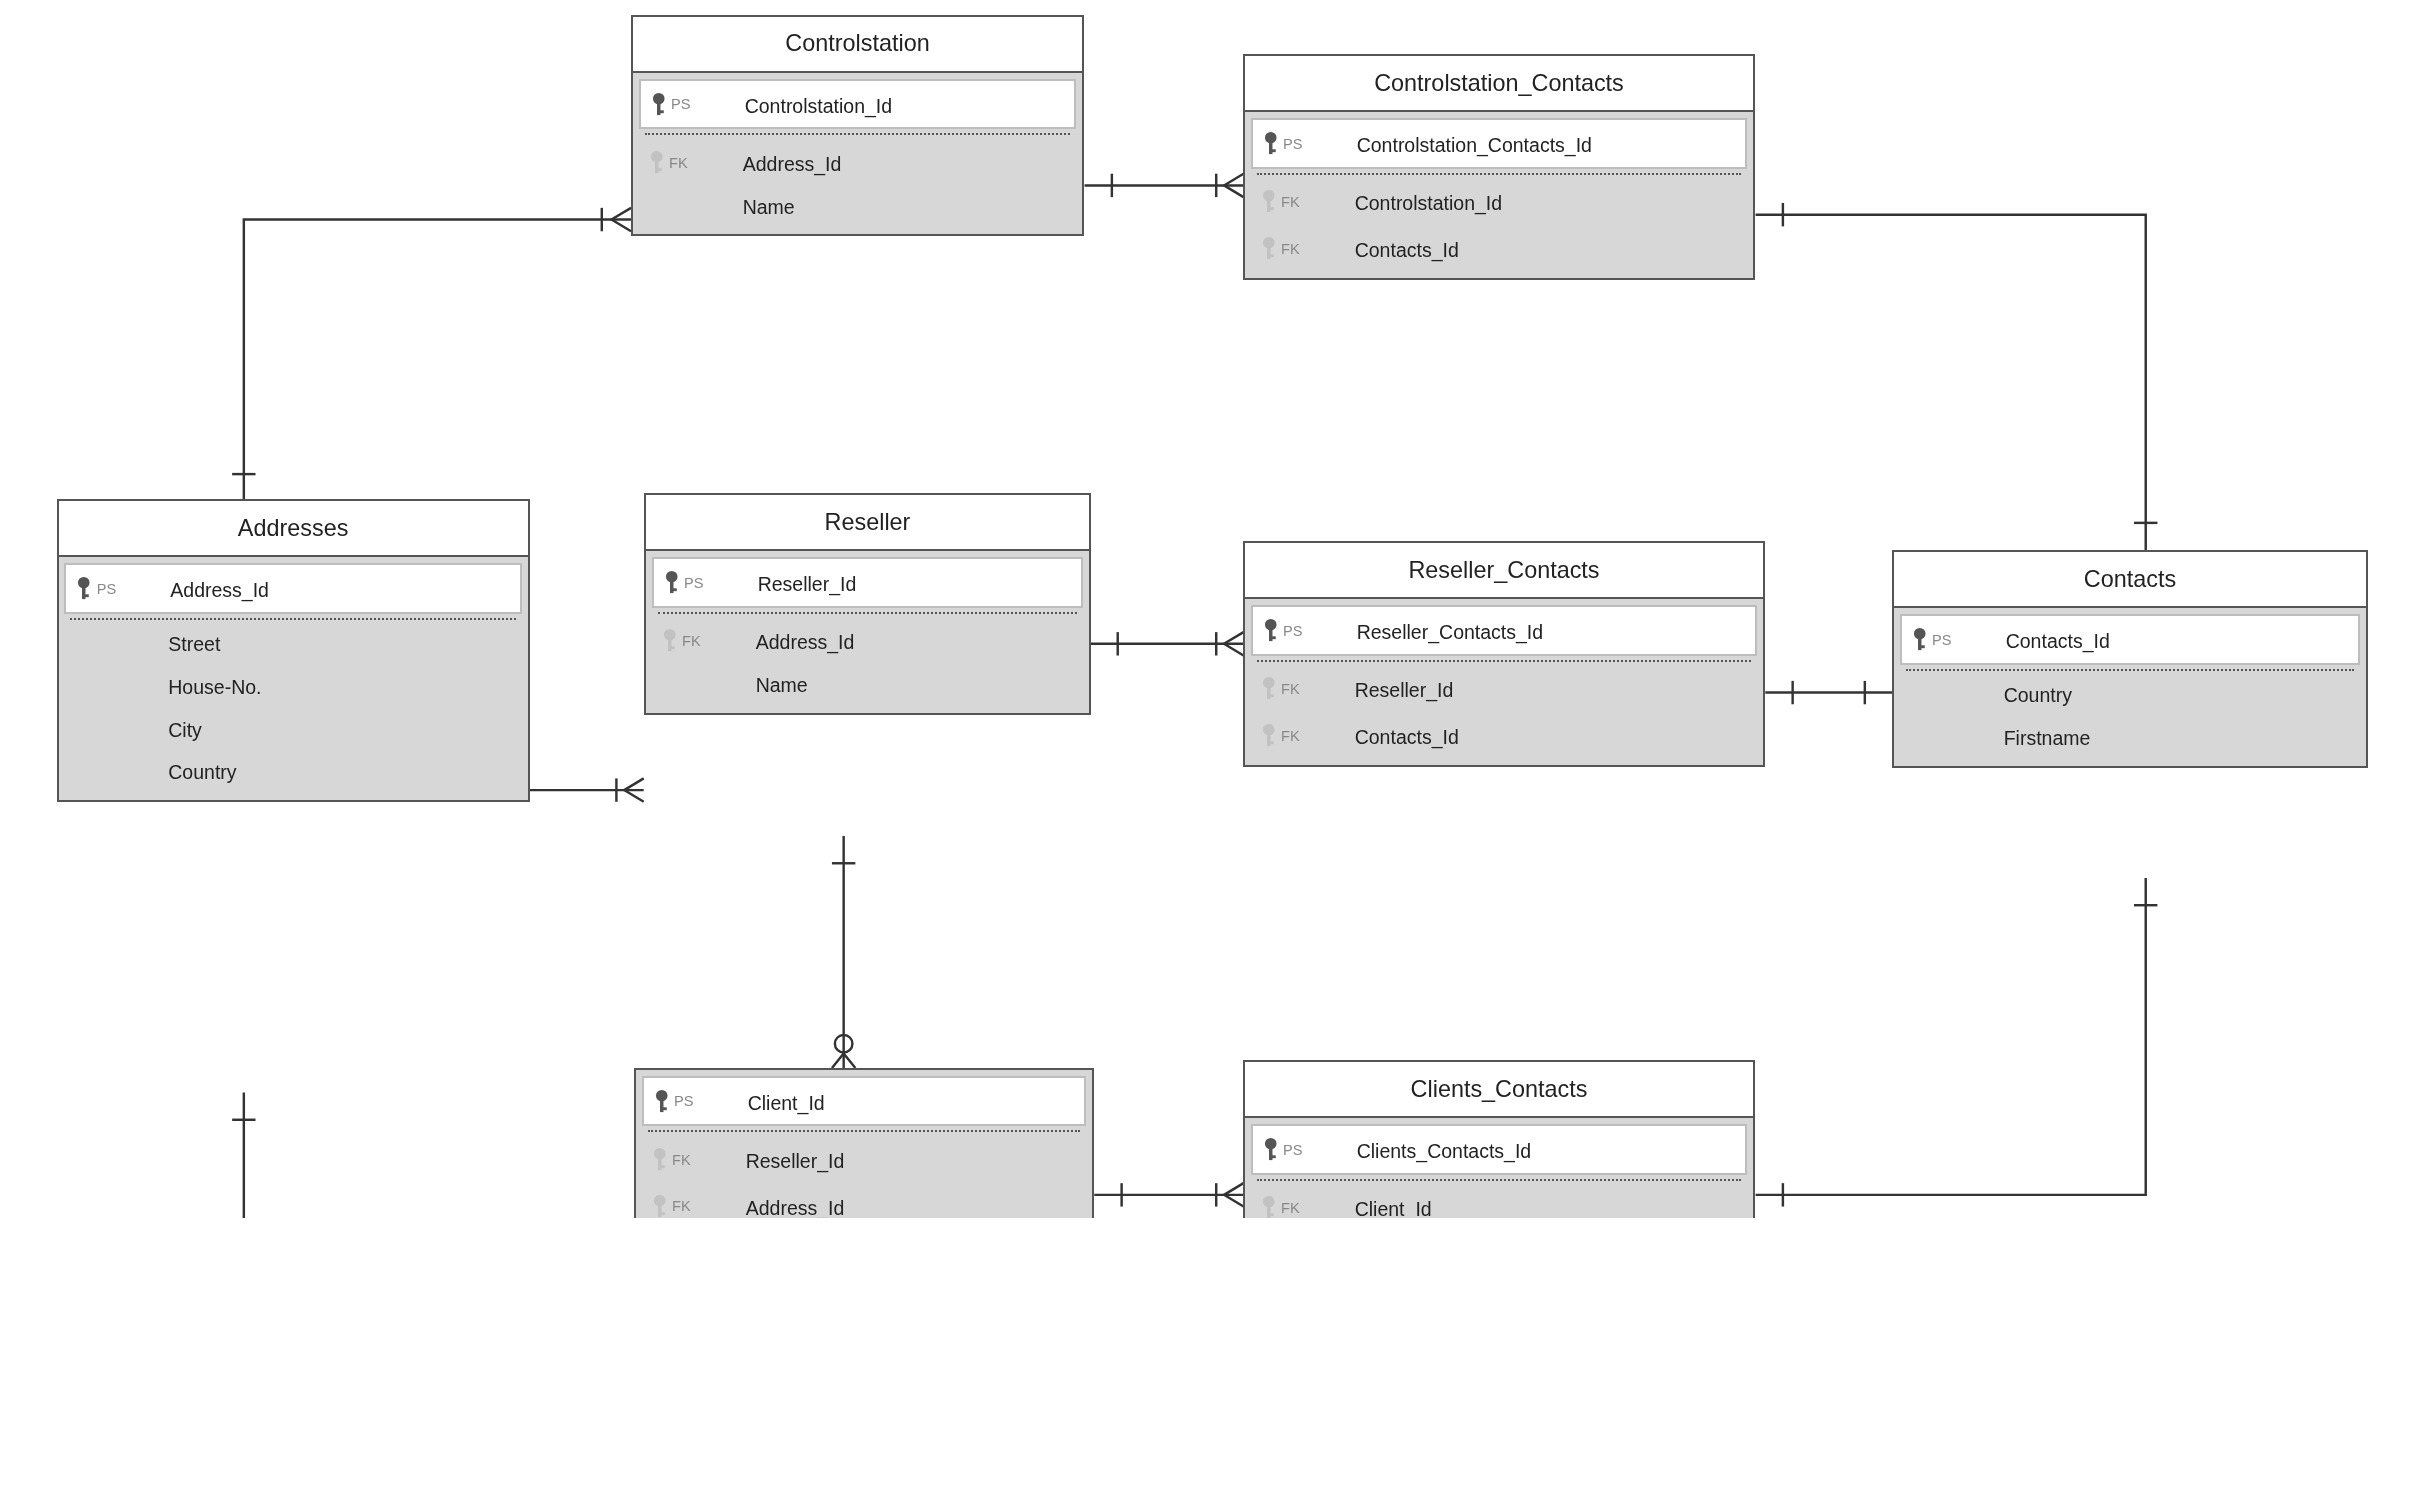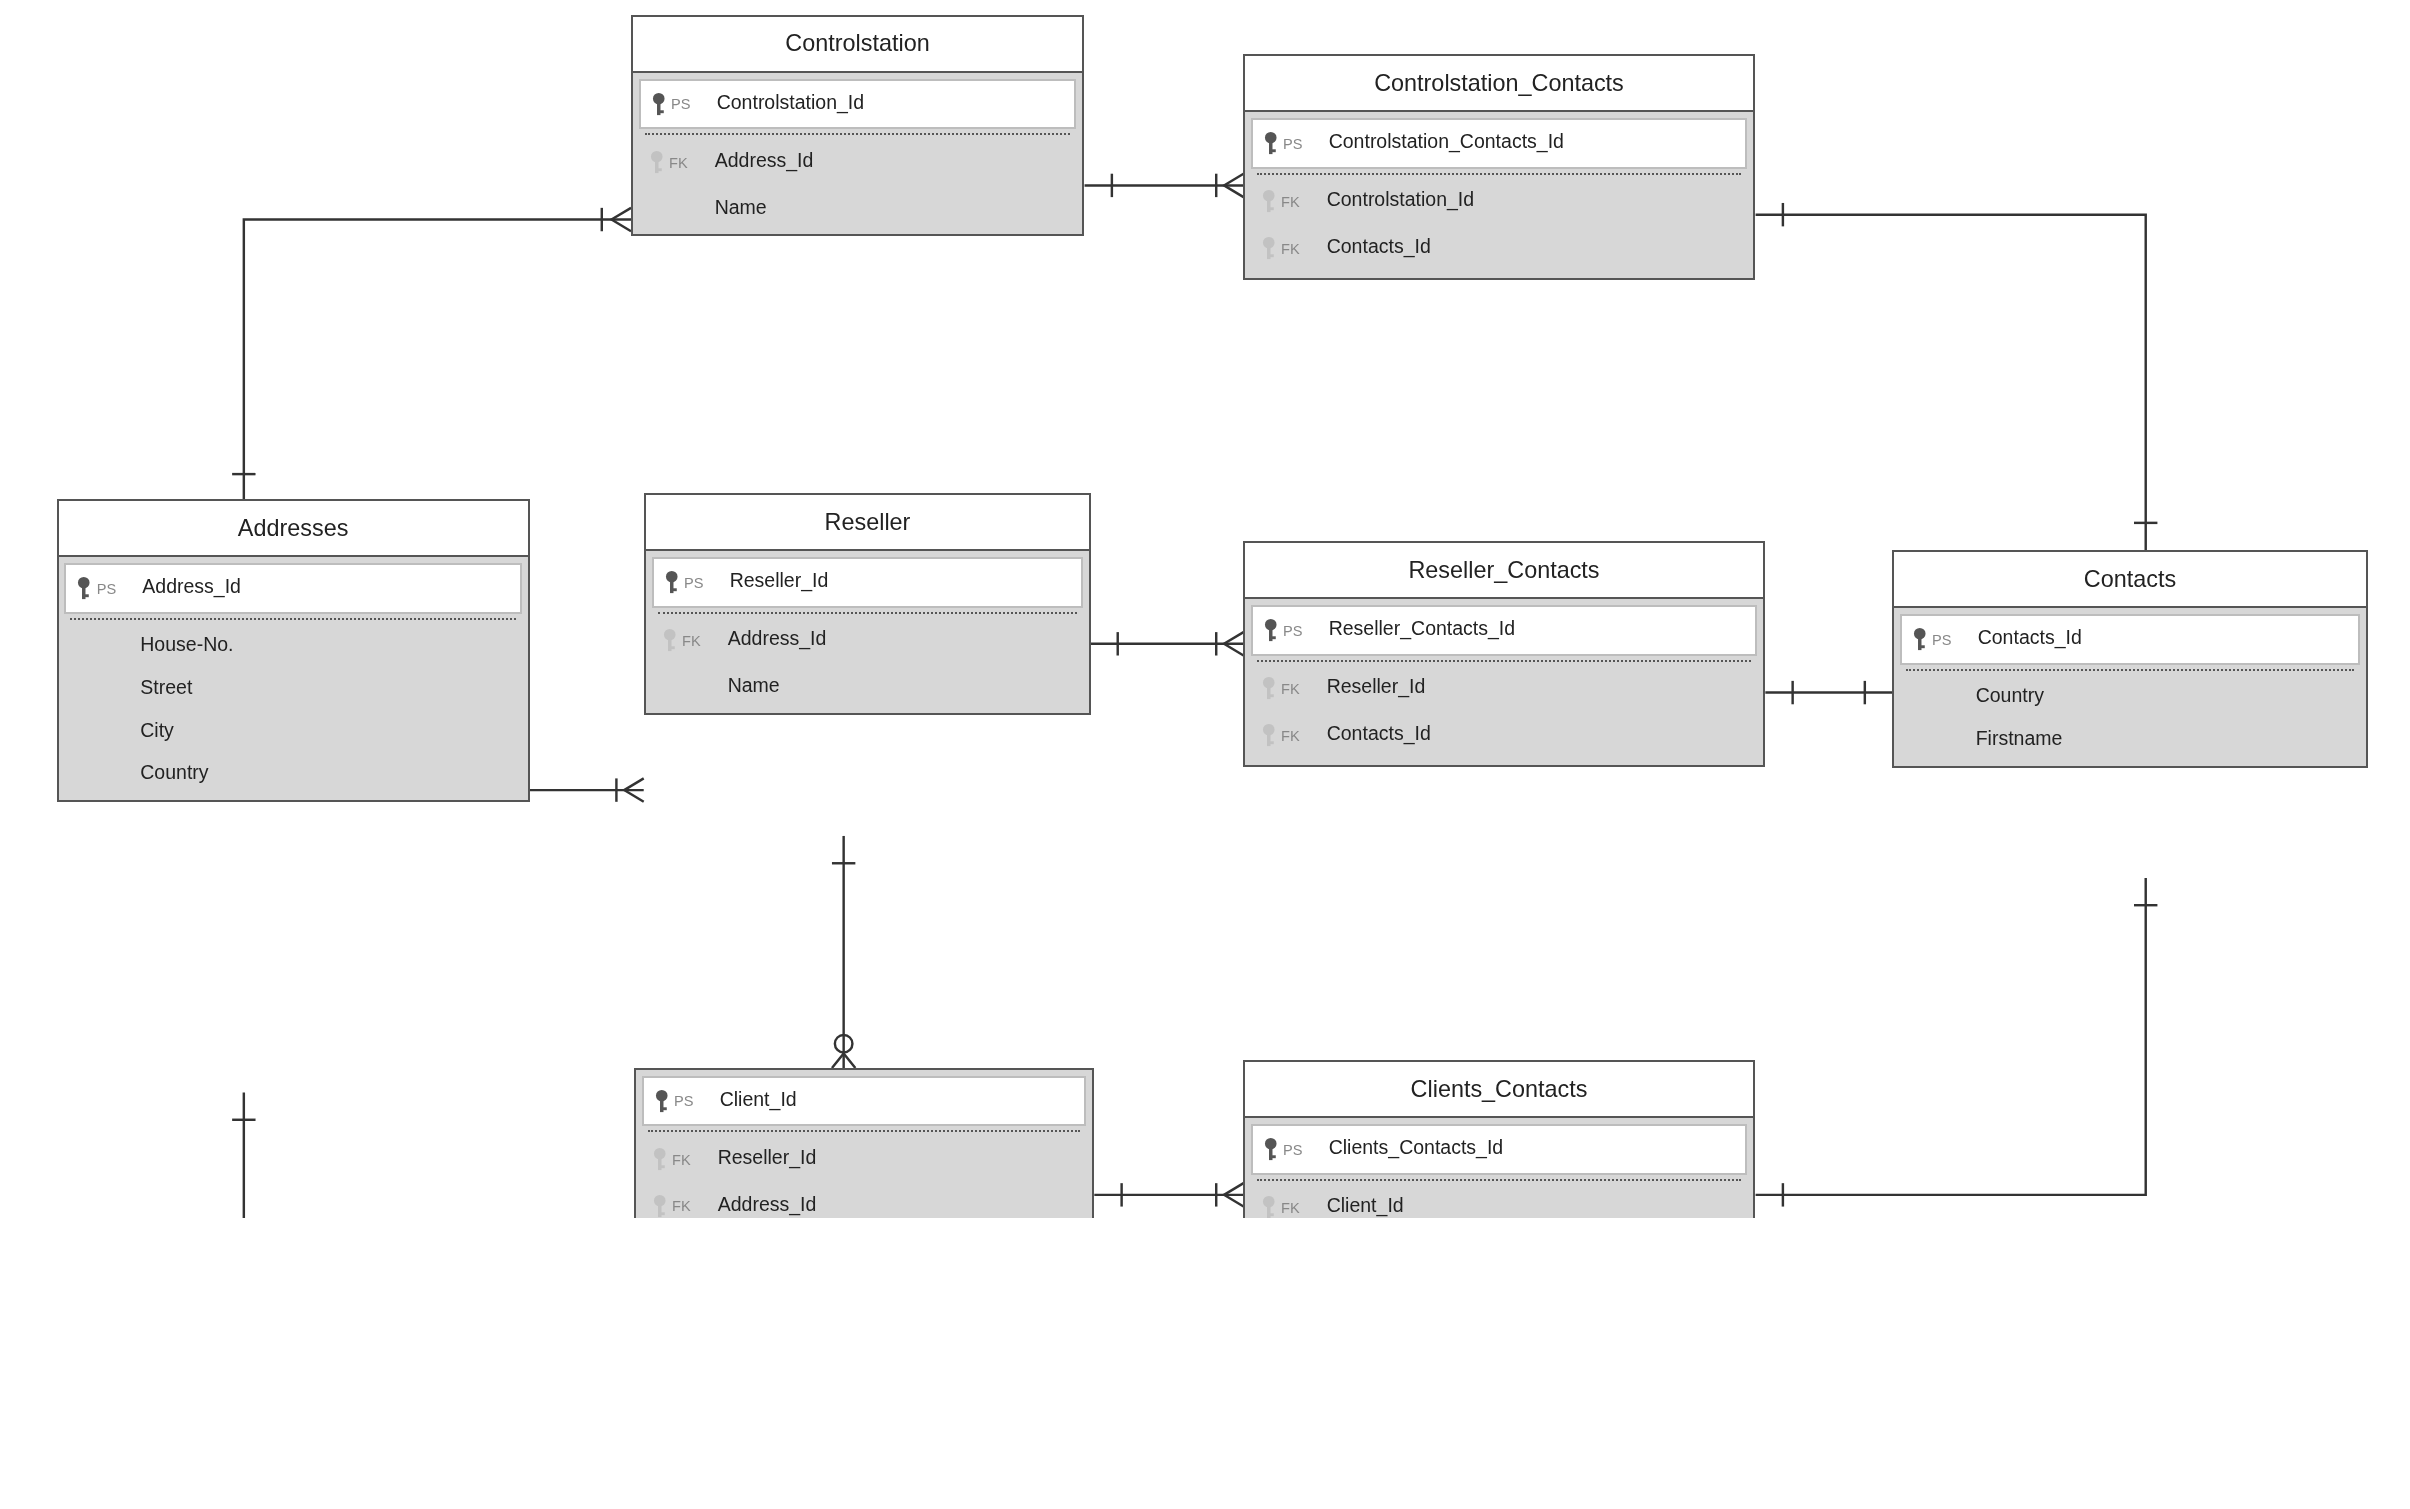--- a/index.html
+++ b/index.html
@@ -34,23 +34,24 @@
     text-align: center;
     padding: 13.7px 0;
     font-size: 23.4px;
     font-weight: 400;
   }
   .rows {
     padding: 5.9px;
   }
   .row {
     display: flex;
-    align-items: flex-start;
+    align-items: flex-end;
     padding: 9.8px 7.8px;
     font-size: 19.5px;
+    gap: 28px;
   }
   .row.pk {
     background: #fff;
     border: 2px solid #bdbdbd;
   }
   .pk-sep {
     border: none;
     border-top: 2px dotted #555;
     margin: 3.9px 5.9px;
   }
@@ -212,25 +213,25 @@
     <rect x="8.2" y="12" width="3.6" height="13" fill="#555"></rect>
     <rect x="8.2" y="20" width="7" height="3" fill="#555"></rect>
   </svg>
             <span>PS</span>
           </span>
           <span class="label">Address_Id</span>
         </div>
         <hr class="pk-sep">
         <div class="row ">
           <span class="keycol"></span>
+          <span class="label">Street</span>
+        </div>
+        <div class="row ">
+          <span class="keycol"></span>
           <span class="label">House-No.</span>
-        </div>
-        <div class="row ">
-          <span class="keycol"></span>
-          <span class="label">Street</span>
         </div>
         <div class="row ">
           <span class="keycol"></span>
           <span class="label">City</span>
         </div>
         <div class="row ">
           <span class="keycol"></span>
           <span class="label">Country</span>
         </div>
       </div>

